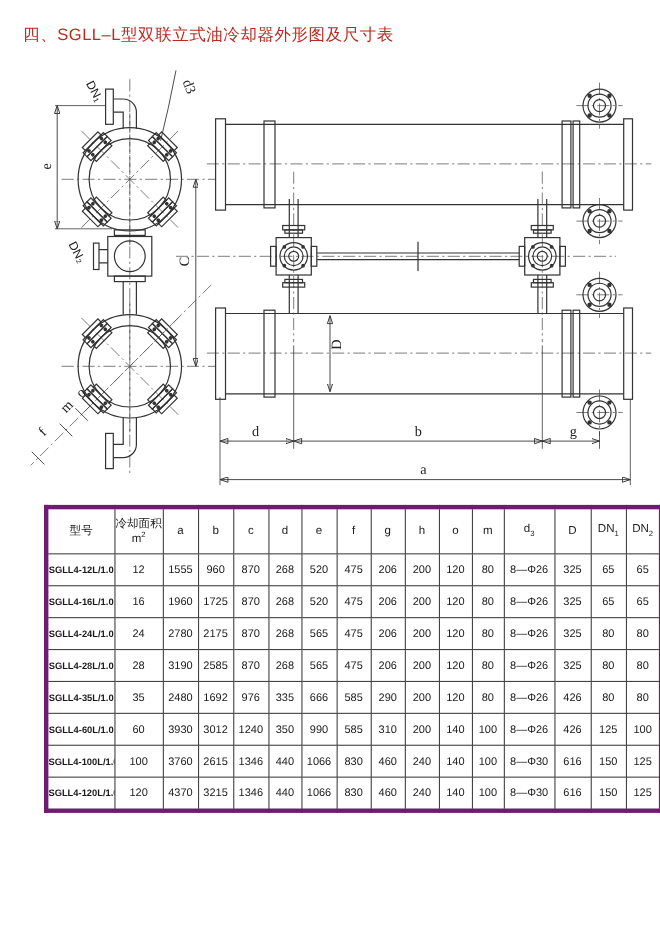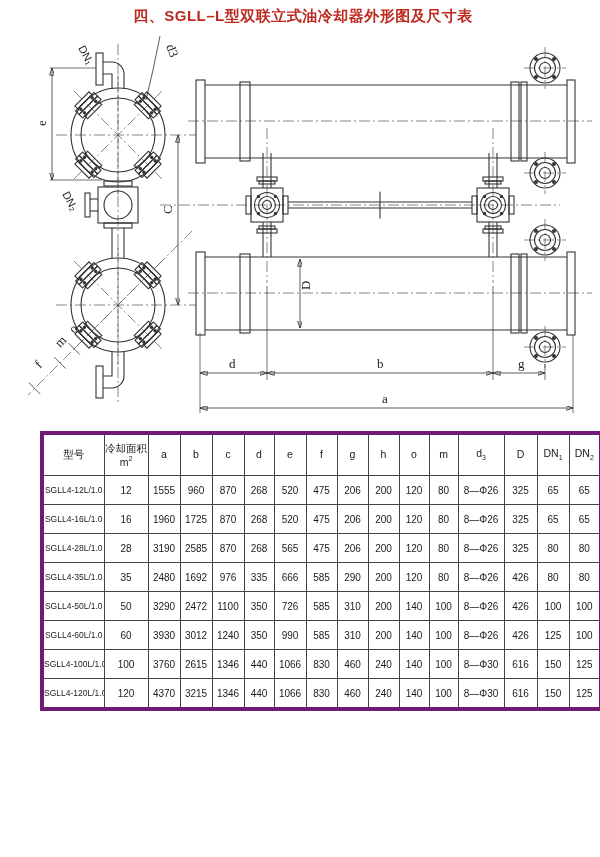--- a/index.html
+++ b/index.html
@@ -2,22 +2,22 @@
 <html><head>
 <meta charset="utf-8">
 <style>
   html,body{margin:0;padding:0;}
   body{
     width:600px;height:857px;background:#ffffff;overflow:hidden;
     font-family:"Liberation Sans",sans-serif;color:#1a1a1a;
   }
   .page{width:600px;height:857px;position:relative;}
   .title{
-    font-size:15px;font-weight:bold;letter-spacing:0.5px;
-    padding:7px 0 0 6px;margin:0;text-align:center;
+    font-size:15px;font-weight:normal;letter-spacing:0.5px;
+    padding:7px 0 0 6px;margin:15px;
   }
   
   .drawing-wrap{width:600px;height:400px;margin-top:2px;}
   svg{display:block;}
   svg line, svg rect, svg circle, svg path, svg polyline{
     stroke:#333;fill:none;stroke-width:1.1;
   }
   svg .thin{stroke-width:0.8;}
   svg .ext{stroke-width:0.7;}
   svg .dim{stroke-width:0.8;}
@@ -30,21 +30,21 @@
   table{
     border-collapse:collapse;table-layout:fixed;width:540px;
     border:4px solid #701a75;
     margin-left:36px;
   }
   th,td{
     border:1px solid #434343;text-align:center;vertical-align:middle;
     padding:0;font-size:10px;height:28px;overflow:hidden;white-space:nowrap;
   }
   th{font-weight:normal;font-size:10.5px;height:40px;line-height:1.25;}
-  td.model{font-size:8.5px;}
+  td.model{font-size:8.5px;font-weight:bold;}
   sub,sup{font-size:7px;}
 </style>
 </head>
 <body>
 
 <div class="page">
 
   <h1 class="title" style="color: rgb(188, 42, 32);">四、SGLL–L型双联立式油冷却器外形图及尺寸表</h1>
 
   <div class="drawing-wrap">
@@ -289,20 +289,38 @@
             <td>206</td>
             <td>200</td>
             <td>120</td>
             <td>80</td>
             <td>8—Φ26</td>
             <td>325</td>
             <td>65</td>
             <td>65</td>
           </tr>
           <tr>
+            <td class="model">SGLL4-24L/1.0</td>
+            <td>24</td>
+            <td>2780</td>
+            <td>2175</td>
+            <td>870</td>
+            <td>268</td>
+            <td>565</td>
+            <td>475</td>
+            <td>206</td>
+            <td>200</td>
+            <td>120</td>
+            <td>80</td>
+            <td>8—Φ26</td>
+            <td>325</td>
+            <td>80</td>
+            <td>80</td>
+          </tr>
+          <tr>
             <td class="model">SGLL4-28L/1.0</td>
             <td>28</td>
             <td>3190</td>
             <td>2585</td>
             <td>870</td>
             <td>268</td>
             <td>565</td>
             <td>475</td>
             <td>206</td>
             <td>200</td>
@@ -323,38 +341,20 @@
             <td>666</td>
             <td>585</td>
             <td>290</td>
             <td>200</td>
             <td>120</td>
             <td>80</td>
             <td>8—Φ26</td>
             <td>426</td>
             <td>80</td>
             <td>80</td>
-          </tr>
-          <tr>
-            <td class="model">SGLL4-50L/1.0</td>
-            <td>50</td>
-            <td>3290</td>
-            <td>2472</td>
-            <td>1100</td>
-            <td>350</td>
-            <td>726</td>
-            <td>585</td>
-            <td>310</td>
-            <td>200</td>
-            <td>140</td>
-            <td>100</td>
-            <td>8—Φ26</td>
-            <td>426</td>
-            <td>100</td>
-            <td>100</td>
           </tr>
           <tr>
             <td class="model">SGLL4-60L/1.0</td>
             <td>60</td>
             <td>3930</td>
             <td>3012</td>
             <td>1240</td>
             <td>350</td>
             <td>990</td>
             <td>585</td>

